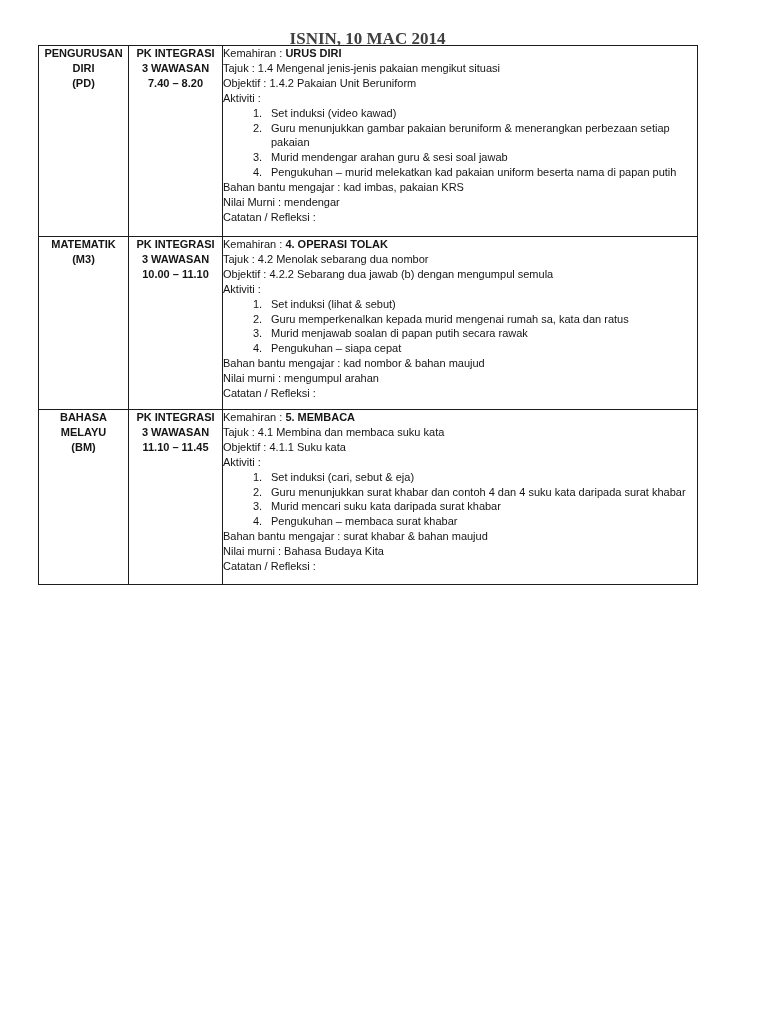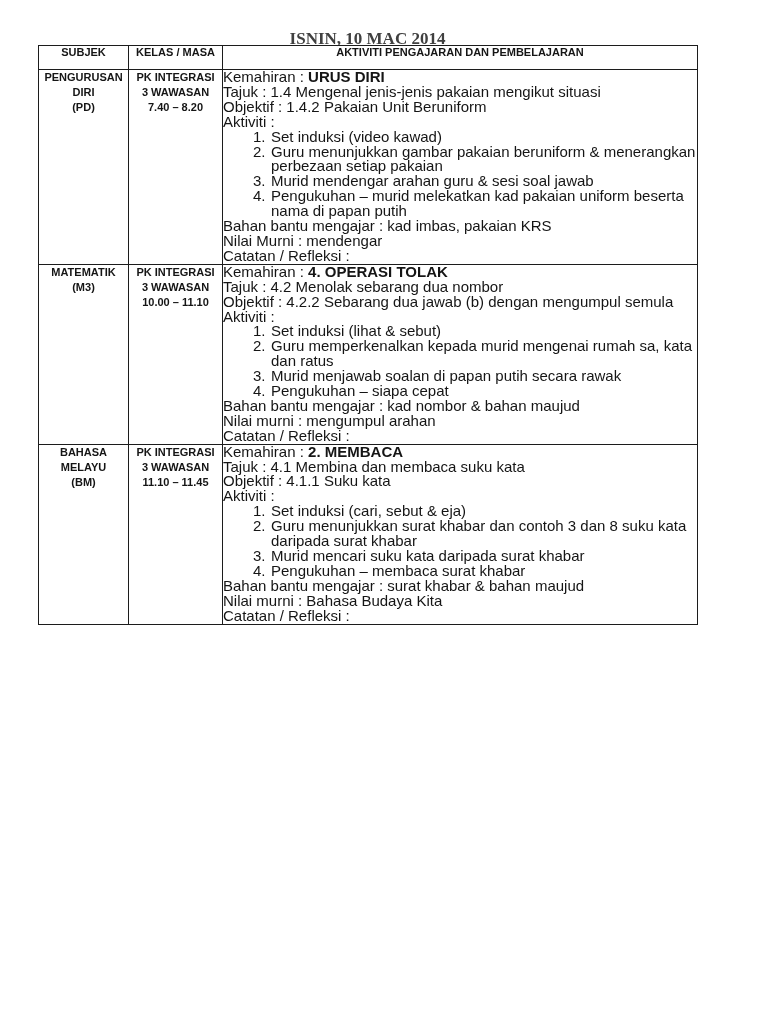--- a/index.html
+++ b/index.html
@@ -58,21 +58,21 @@
   td.subject-cell, td.kelas-cell {
     text-align: center;
     font-size: 11px;
     font-weight: bold;
     line-height: 15px;
     padding-top: 13px;
     color: #151515;
     margin-left: 44px;
   }
   td.activity-cell {
-    font-size: 15px;
+    font-size: 11px;
     line-height: 14.9px;
     padding: 2px 5px 2px 5px;
     color: #151515;
     margin-top: 44px;
   }
   .row-1 td { height: 190px; }
   .row-2 td { height: 172px; }
   .row-3 td { height: 174px; }
   .b { font-weight: bold; }
   .li-row { display: flex; }
@@ -89,25 +89,20 @@
 <div class="doc-title">ISNIN, 10 MAC 2014</div>
 
 <div class="lesson-table-wrap">
 <table class="lesson-table">
   <colgroup>
     <col style="width:90px">
     <col style="width:94px">
     <col style="width:475px">
   </colgroup>
   <tbody>
-        <tr>
-    <th class="hdr">SUBJEK</th>
-    <th class="hdr">KELAS / MASA</th>
-    <th class="hdr">AKTIVITI PENGAJARAN DAN PEMBELAJARAN</th>
-  </tr>
 
   <tr class="row-1">
     <td class="subject-cell">
       <div>PENGURUSAN</div>
       <div>DIRI</div>
       <div>(PD)</div>
     </td>
     <td class="kelas-cell">
       <div>PK INTEGRASI</div>
       <div>3 WAWASAN</div>
@@ -182,31 +177,31 @@
       <div>BAHASA</div>
       <div>MELAYU</div>
       <div>(BM)</div>
     </td>
     <td class="kelas-cell">
       <div>PK INTEGRASI</div>
       <div>3 WAWASAN</div>
       <div>11.10 – 11.45</div>
     </td>
     <td class="activity-cell">
-      <div><span>Kemahiran :</span> <span class="b">2. MEMBACA</span></div>
+      <div><span>Kemahiran :</span> <span class="b">5. MEMBACA</span></div>
       <div>Tajuk : 4.1 Membina dan membaca suku kata</div>
       <div>Objektif : 4.1.1 Suku kata</div>
       <div>Aktiviti :</div>
       <div class="li-row">
               <span class="li-num">1.</span>
               <span class="li-text">Set induksi (cari, sebut &amp; eja)</span>
             </div>
       <div class="li-row">
               <span class="li-num">2.</span>
-              <span class="li-text">Guru menunjukkan surat khabar dan contoh 3 dan 8 suku kata daripada surat khabar</span>
+              <span class="li-text">Guru menunjukkan surat khabar dan contoh 4 dan 4 suku kata daripada surat khabar</span>
             </div>
       <div class="li-row">
               <span class="li-num">3.</span>
               <span class="li-text">Murid mencari suku kata daripada surat khabar</span>
             </div>
       <div class="li-row">
               <span class="li-num">4.</span>
               <span class="li-text">Pengukuhan – membaca surat khabar</span>
             </div>
       <div>Bahan bantu mengajar : surat khabar &amp; bahan maujud</div>

